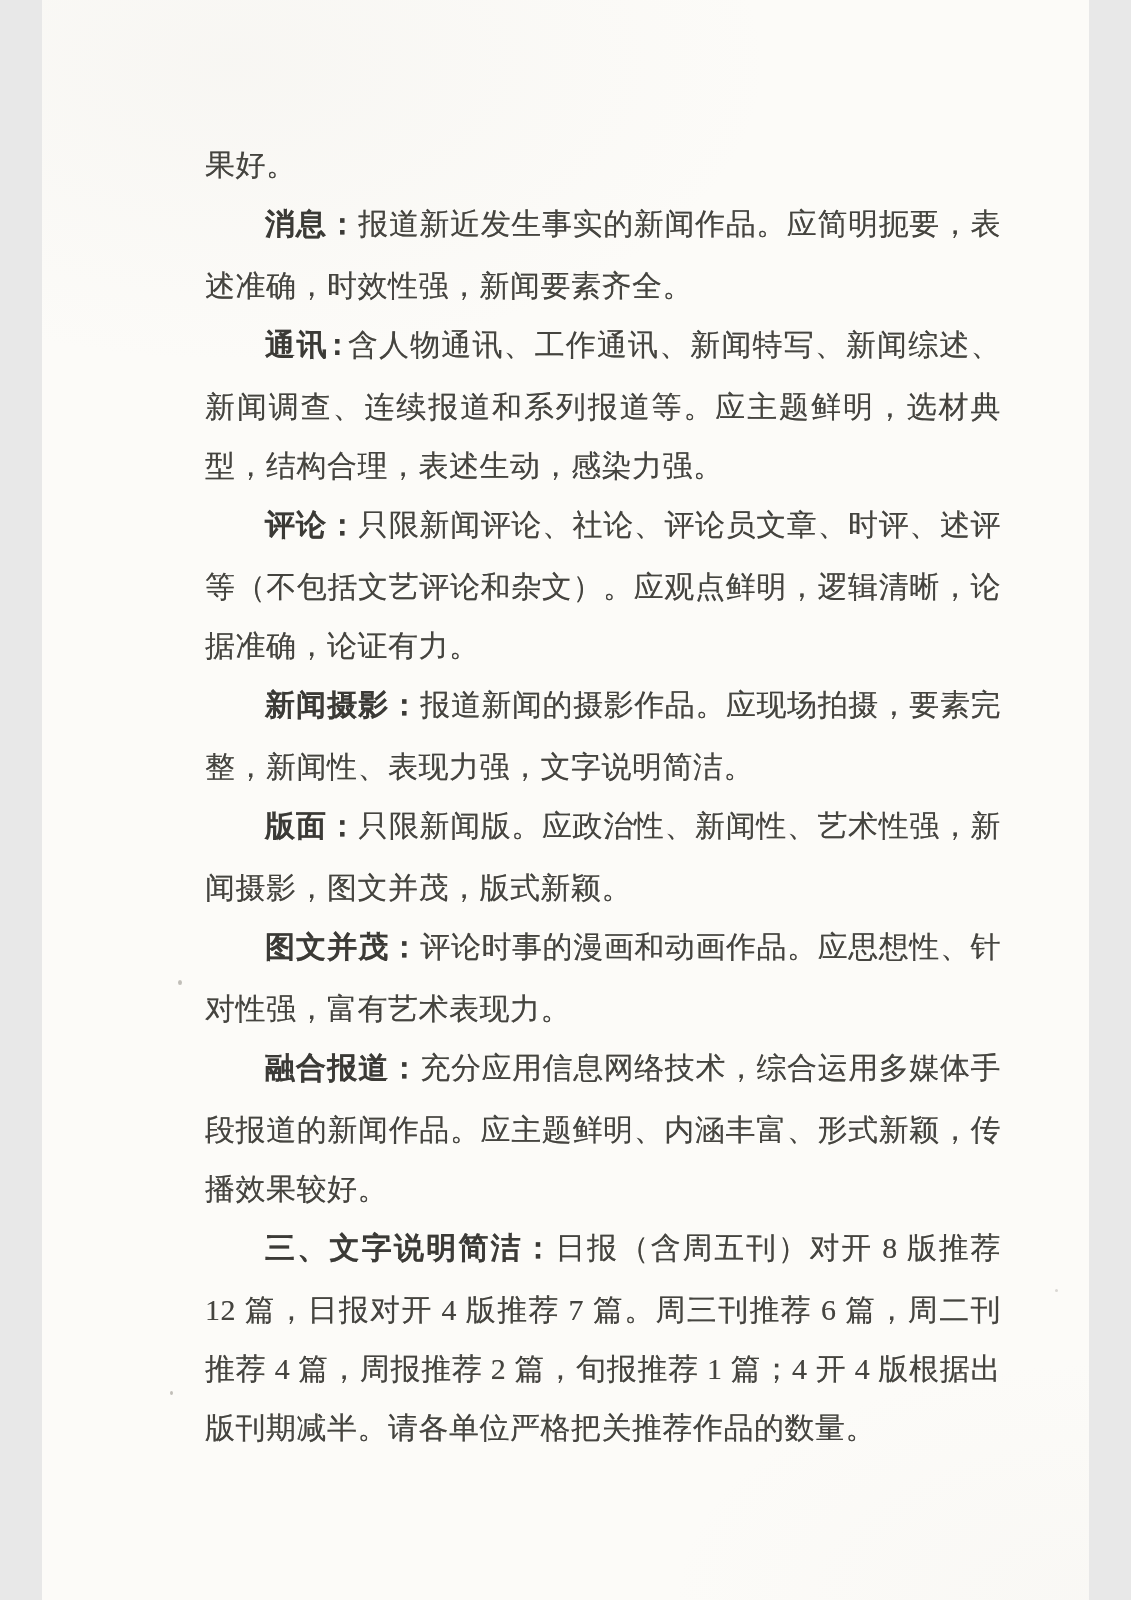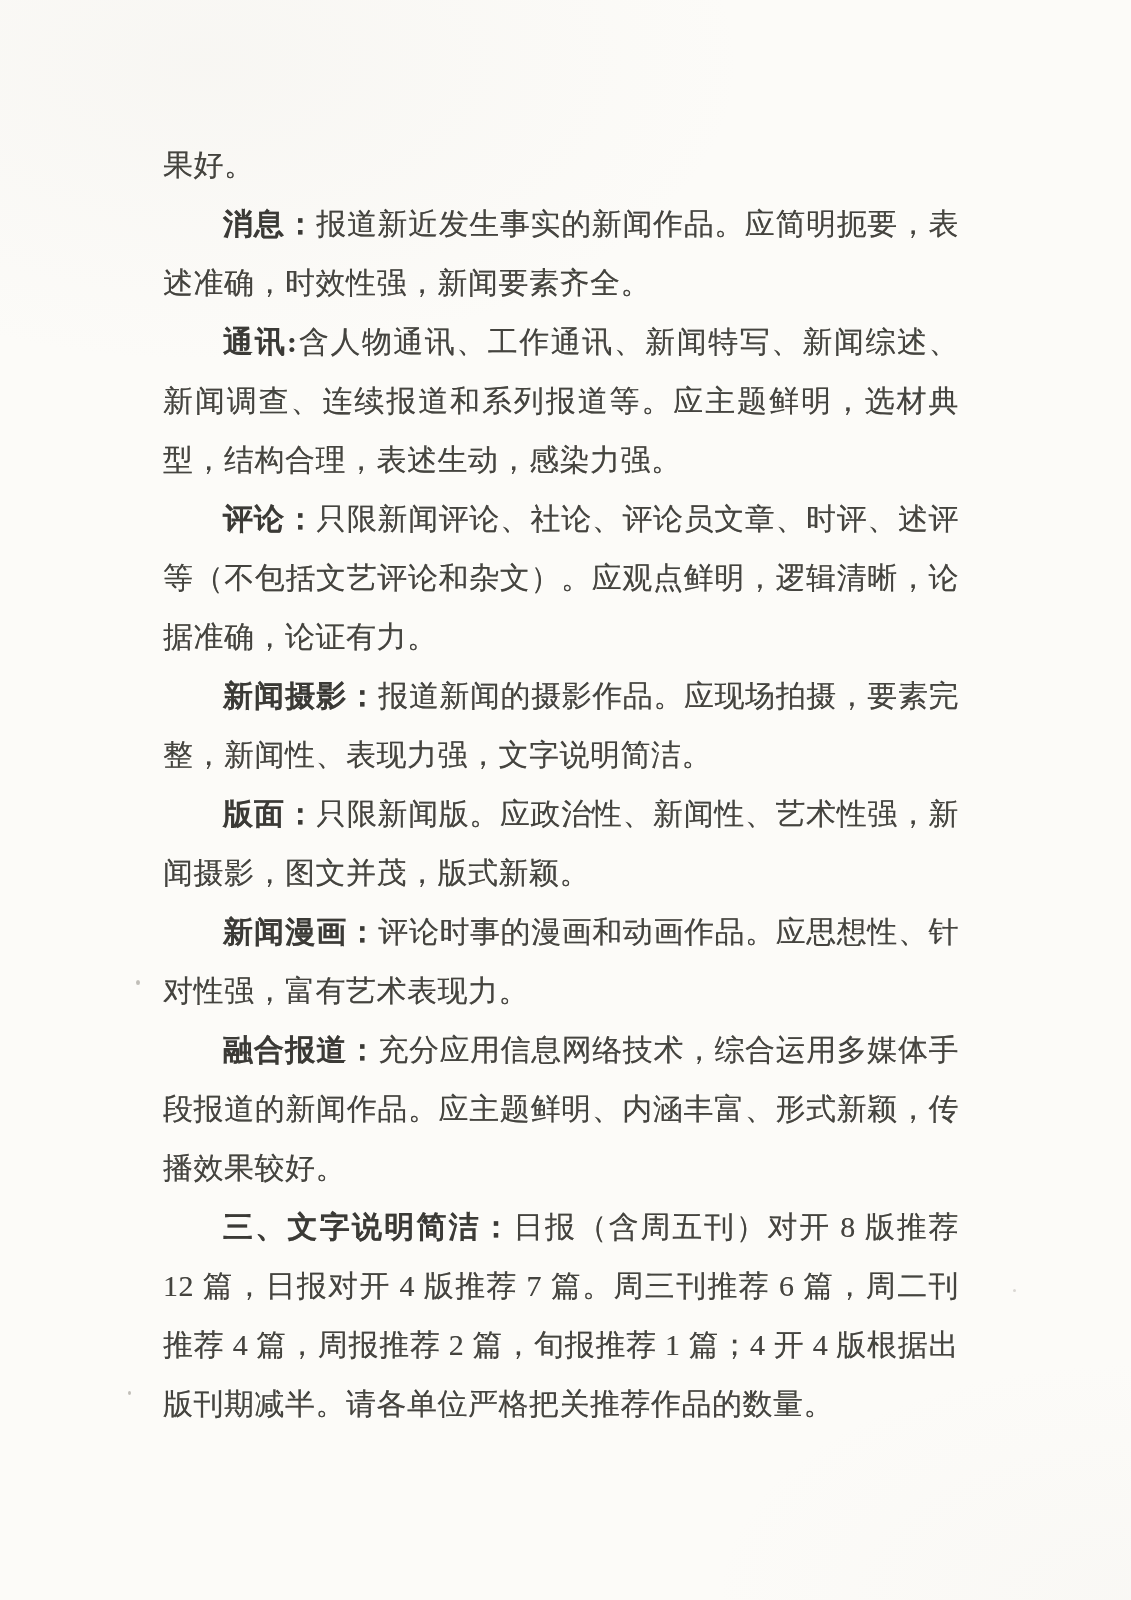--- a/index.html
+++ b/index.html
@@ -2,21 +2,21 @@
 <html lang="zh"><head>
 <meta charset="utf-8">
 <style>
   html, body {
     margin: 0;
     padding: 0;
     background: #e8e8e8;
   }
   .page {
     position: relative;
-    width: 1131px;
+    width: 1047px;
     height: 1600px;
     margin: 0 auto;
     background:
       radial-gradient(ellipse 900px 500px at 18% 4%, rgba(210,206,198,0.10), rgba(0,0,0,0) 60%),
       radial-gradient(ellipse 700px 400px at 100% 100%, rgba(215,212,205,0.08), rgba(0,0,0,0) 60%),
       #fcfbf8;
     overflow: hidden;
     font-family: "Liberation Serif", "DejaVu Serif", serif;
     color: #43423f;
   }
@@ -34,21 +34,21 @@
     text-align-last: left;
     text-justify: inter-character;
     letter-spacing: 0.5px;
     color: #45443f;
     text-shadow: 0 0 0.6px rgba(70,70,66,0.55);
   }
   .para.indent {
     text-indent: 2em;
   }
   .para .lead {
-    font-family: Liberation Serif, serif;
+    font-family: Liberation Mono, monospace;
     font-weight: bold;
     color: #3b3a36;
     letter-spacing: 1px;
     margin-top: 28px;
   }
   .speck {
     position: absolute;
     border-radius: 50%;
     background: #9a968e;
     opacity: 0.6;
@@ -58,20 +58,20 @@
 <body>
 
 <div class="page">
   <div class="doc-body" id="doc-body">
       <p class="para"><span>果好。</span></p>
       <p class="para indent"><span class="lead">消息：</span><span>报道新近发生事实的新闻作品。应简明扼要，表述准确，时效性强，新闻要素齐全。</span></p>
       <p class="para indent"><span class="lead">通讯:</span><span>含人物通讯、工作通讯、新闻特写、新闻综述、新闻调查、连续报道和系列报道等。应主题鲜明，选材典型，结构合理，表述生动，感染力强。</span></p>
       <p class="para indent"><span class="lead">评论：</span><span>只限新闻评论、社论、评论员文章、时评、述评等（不包括文艺评论和杂文）。应观点鲜明，逻辑清晰，论据准确，论证有力。</span></p>
       <p class="para indent"><span class="lead">新闻摄影：</span><span>报道新闻的摄影作品。应现场拍摄，要素完整，新闻性、表现力强，文字说明简洁。</span></p>
       <p class="para indent"><span class="lead">版面：</span><span>只限新闻版。应政治性、新闻性、艺术性强，新闻摄影，图文并茂，版式新颖。</span></p>
-      <p class="para indent"><span class="lead">新闻漫画：</span><span>评论时事的漫画和动画作品。应思想性、针对性强，富有艺术表现力。</span></p>
+      <p class="para indent"><span class="lead">图文并茂：</span><span>评论时事的漫画和动画作品。应思想性、针对性强，富有艺术表现力。</span></p>
       <p class="para indent"><span class="lead">融合报道：</span><span>充分应用信息网络技术，综合运用多媒体手段报道的新闻作品。应主题鲜明、内涵丰富、形式新颖，传播效果较好。</span></p>
       <p class="para indent"><span class="lead">三、文字说明简洁：</span><span>日报（含周五刊）对开 8 版推荐 12 篇，日报对开 4 版推荐 7 篇。周三刊推荐 6 篇，周二刊推荐 4 篇，周报推荐 2 篇，旬报推荐 1 篇；4 开 4 版根据出版刊期减半。请各单位严格把关推荐作品的数量。</span></p>
     </div>
   <div class="speck" style="left:136px; top:980px; width:4px; height:5px;"></div>
   <div class="speck" style="left:128px; top:1391px; width:3px; height:4px;"></div>
   <div class="speck" style="left:1013px; top:1289px; width:3px; height:3px; opacity:0.35;"></div>
 </div>
 
 </body></html>

